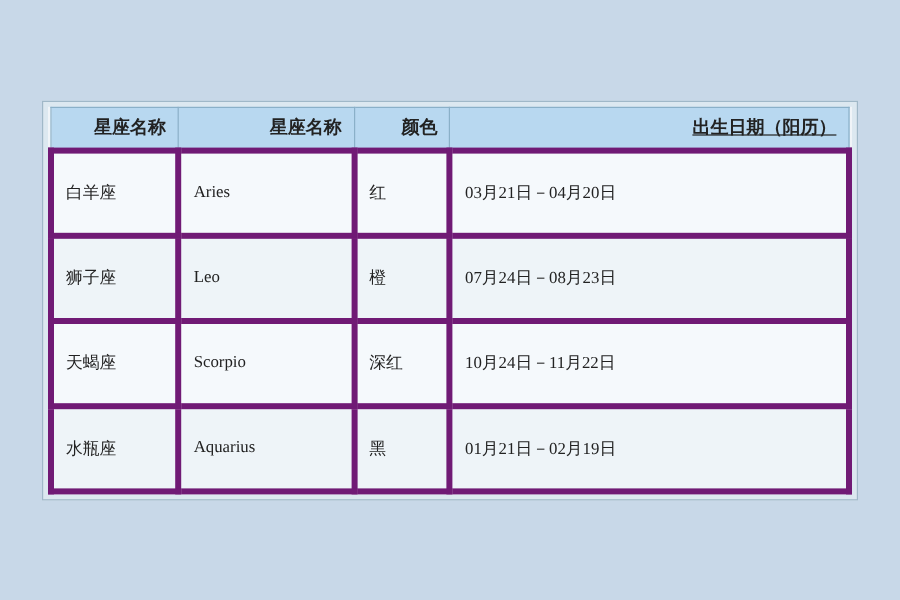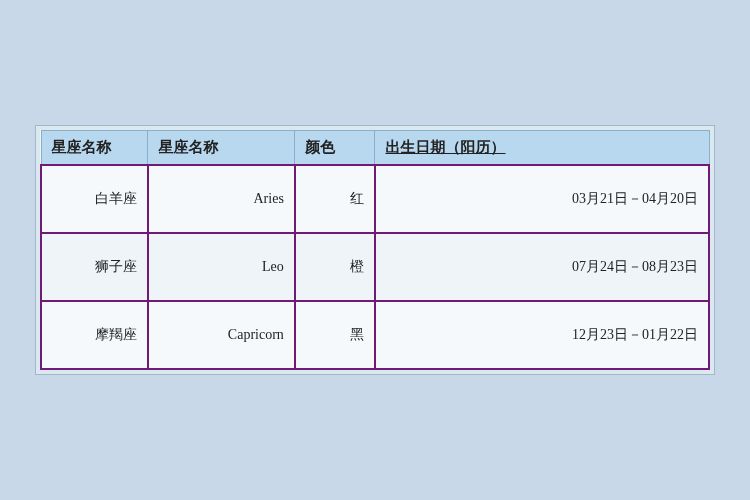--- a/index.html
+++ b/index.html
@@ -28,30 +28,30 @@
     table {
       width: 100%;
       border-collapse: collapse;
       background-color: #f0f4f8;
     }
 
     th {
       background-color: #b8d8f0;
       border: 1px solid #8ab0c8;
       padding: 7px 10px;
-      text-align: left;
+      text-align: right;
       font-size: 15px;
       font-weight: bold;
       color: #222;
     }
 
     td {
-      border: 2px solid #701a75;
+      border: 5px solid #701a75;
       padding: 24px 10px;
-      text-align: right;
+      text-align: left;
       font-size: 14px;
       color: #222;
       background-color: #f5f9fc;
     }
 
     tr:nth-child(even) td {
       background-color: #eef4f8;
     }
 
     .col-zh { width: 16%; }
@@ -79,20 +79,26 @@
           <td>红</td>
           <td>03月21日－04月20日</td>
         </tr>
         <tr>
           <td>狮子座</td>
           <td>Leo</td>
           <td>橙</td>
           <td>07月24日－08月23日</td>
         </tr>
         <tr>
-          <td>摩羯座</td>
-          <td>Capricorn</td>
+          <td>天蝎座</td>
+          <td>Scorpio</td>
+          <td>深红</td>
+          <td>10月24日－11月22日</td>
+        </tr>
+        <tr>
+          <td>水瓶座</td>
+          <td>Aquarius</td>
           <td>黑</td>
-          <td>12月23日－01月22日</td>
+          <td>01月21日－02月19日</td>
         </tr>
       </tbody>
   </table>
 </div>
 
 </body></html>

